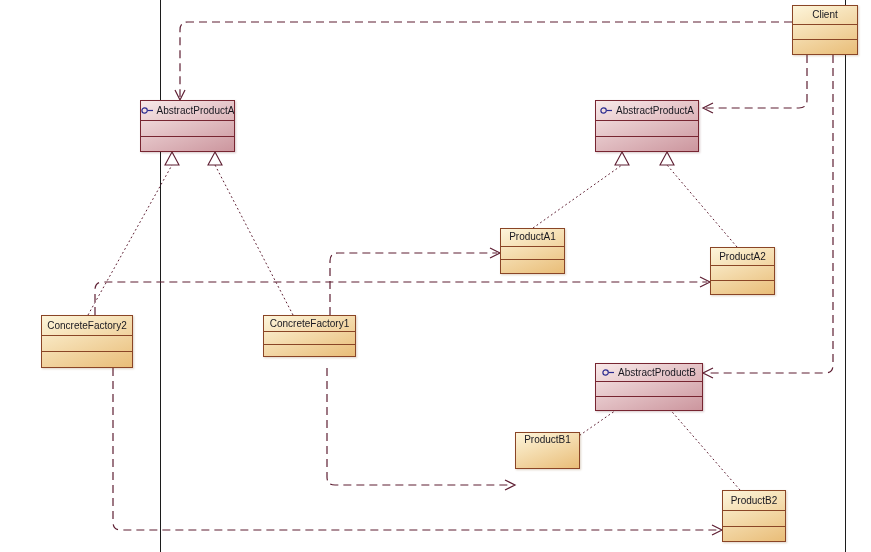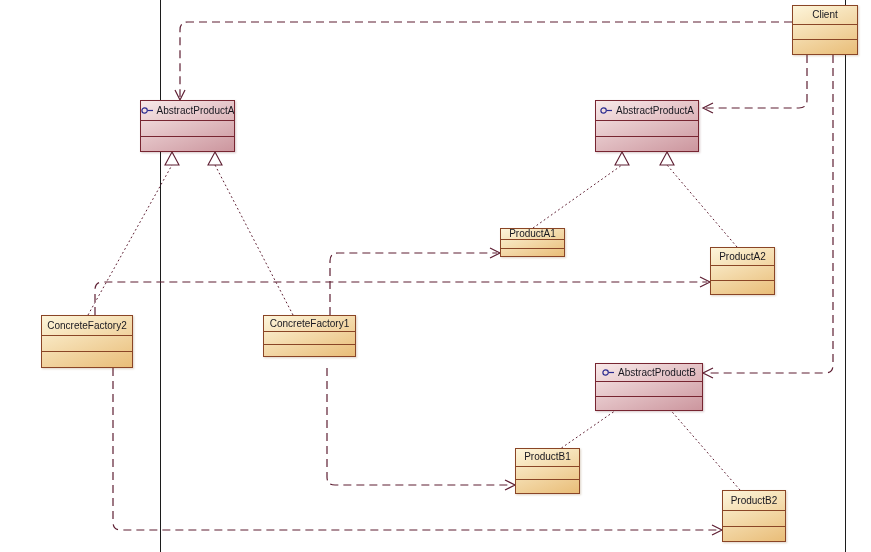--- a/index.html
+++ b/index.html
@@ -128,21 +128,21 @@
             <svg width="13" height="9" viewBox="0 0 13 9">
               <circle cx="3.6" cy="4.5" r="2.7" fill="none" stroke="#2b2b8f" stroke-width="1.2"></circle>
               <line x1="6.8" y1="4.5" x2="12" y2="4.5" stroke="#2b2b8f" stroke-width="1.2"></line>
             </svg>
           </span>
           <span class="uml-name">AbstractProductA</span>
         </div>
         <div class="uml-comp"></div>
         <div class="uml-comp"></div>
       </div>
-      <div class="uml-box tan" style="left: 500px; top: 228px; width: 65px; height: 29px;">
+      <div class="uml-box tan" style="left: 500px; top: 228px; width: 65px; height: 46px;">
         <div class="uml-header">
           <span class="uml-name">ProductA1</span>
         </div>
         <div class="uml-comp"></div>
         <div class="uml-comp"></div>
       </div>
       <div class="uml-box tan" style="left: 710px; top: 247px; width: 65px; height: 48px;">
         <div class="uml-header">
           <span class="uml-name">ProductA2</span>
         </div>
@@ -169,21 +169,21 @@
             <svg width="13" height="9" viewBox="0 0 13 9">
               <circle cx="3.6" cy="4.5" r="2.7" fill="none" stroke="#2b2b8f" stroke-width="1.2"></circle>
               <line x1="6.8" y1="4.5" x2="12" y2="4.5" stroke="#2b2b8f" stroke-width="1.2"></line>
             </svg>
           </span>
           <span class="uml-name">AbstractProductB</span>
         </div>
         <div class="uml-comp"></div>
         <div class="uml-comp"></div>
       </div>
-      <div class="uml-box tan" style="left: 515px; top: 448px; width: 65px; height: 46px;">
+      <div class="uml-box tan" style="left: 515px; top: 432px; width: 65px; height: 37px; align-items: center;">
         <div class="uml-header">
           <span class="uml-name">ProductB1</span>
         </div>
         <div class="uml-comp"></div>
         <div class="uml-comp"></div>
       </div>
       <div class="uml-box tan" style="left: 722px; top: 490px; width: 64px; height: 52px;">
         <div class="uml-header">
           <span class="uml-name">ProductB2</span>
         </div>

